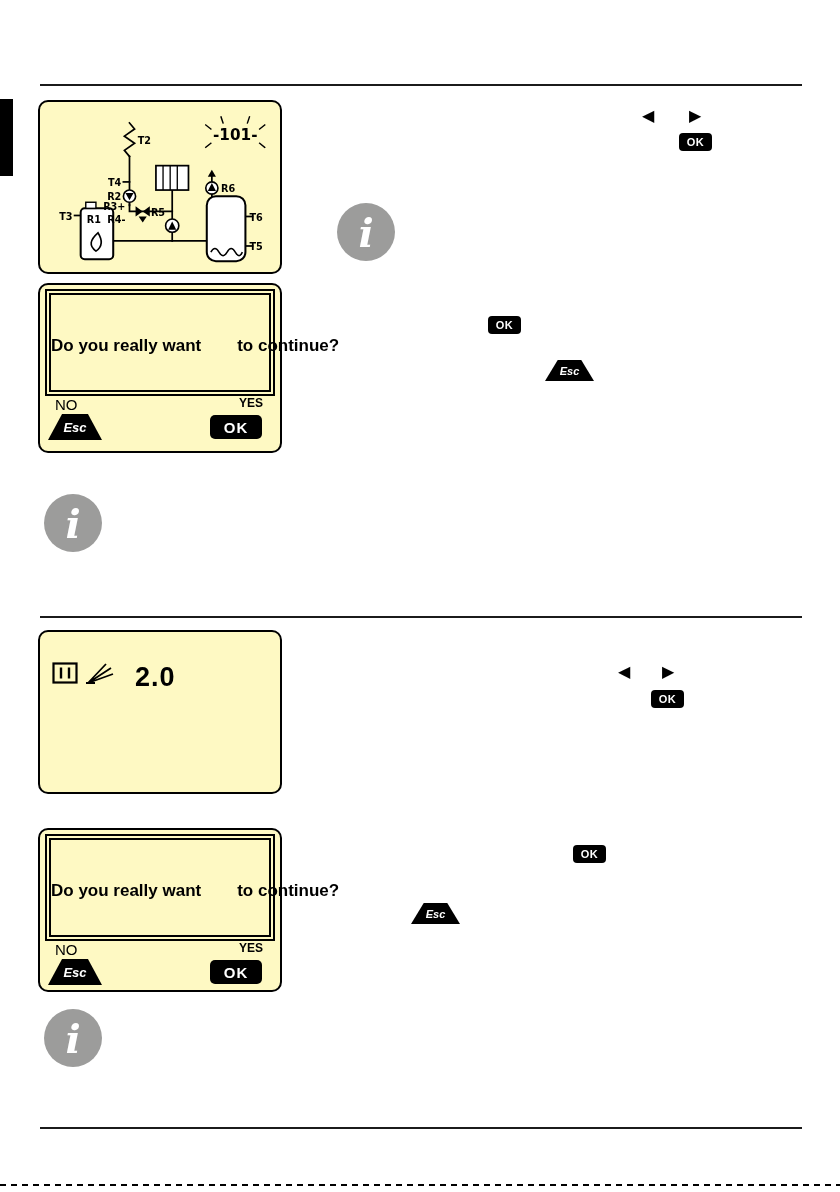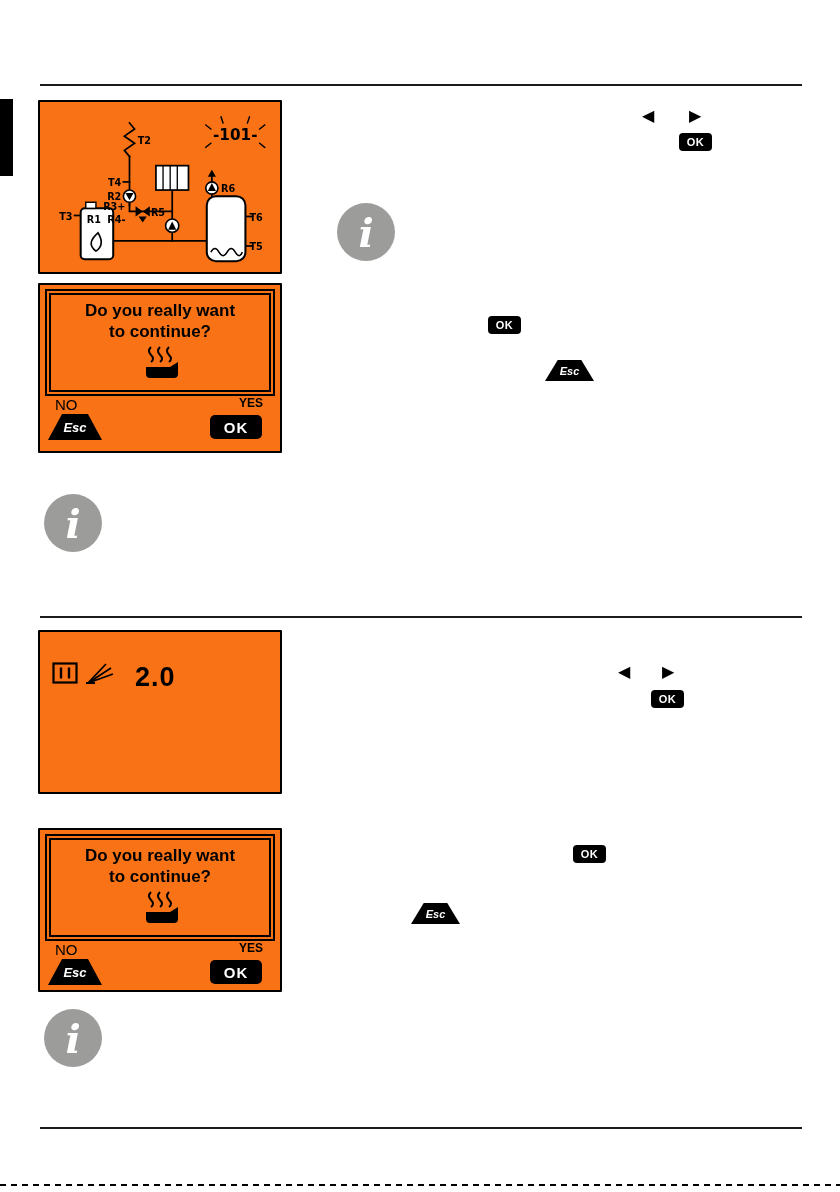--- a/index.html
+++ b/index.html
@@ -10,31 +10,31 @@
   }
   .rule{position:absolute;left:40px;width:762px;height:2px;background:#1b1b1b;}
   #rule-top{top:84px;}
   #rule-mid{top:616px;}
   #rule-bottom{top:1127px;}
   .edge-tab{position:absolute;left:0;top:99px;width:13px;height:77px;background:#000;}
   .dashes{position:absolute;left:0;top:1184px;width:840px;height:2px;
     background:repeating-linear-gradient(90deg,#000 0 6px,transparent 6px 11px);}
 
   
-  .lcd{position:absolute;left:38px;width:240px;background:#f97316;border:2px solid #000;border-radius:1px;}
+  .lcd{position:absolute;left:38px;width:240px;background:#fef9c3;border:2px solid #000;border-radius:10px;}
   #lcd1{top:100px;height:170px;}
   #lcd2{top:283px;height:166px;}
   #lcd3{top:630px;height:160px;}
   #lcd4{top:828px;height:160px;}
   .scheme-svg{position:absolute;left:0;top:0;width:100%;height:100%;}
 
   
   .confirm .frame{position:absolute;left:5px;right:5px;top:4px;height:103px;border:2px solid #000;}
   .confirm .frame-inner{position:absolute;left:2px;right:2px;top:2px;bottom:2px;border:2px solid #000;
-    display:flex;flex-direction:column;align-items:center;padding-top:5px;}
+    display:flex;flex-direction:row;align-items:center;padding-top:5px;gap:36px;}
   .confirm .msgline{font-size:17px;font-weight:bold;line-height:21px;white-space:nowrap;}
   .steam{width:44px;height:38px;margin-top:2px;}
   .no-label{position:absolute;left:15px;top:111px;font-size:15px;font-weight:normal;}
   .yes-label{position:absolute;right:17px;top:111px;font-size:12px;font-weight:bold;}
   .esc-big{position:absolute;left:8px;top:129px;width:54px;height:26px;background:#000;color:#fff;
     clip-path:polygon(0 100%,26% 0,74% 0,100% 100%);
     display:flex;align-items:center;justify-content:center;font-style:italic;font-weight:bold;font-size:13px;}
   .ok-big{position:absolute;right:18px;top:130px;width:52px;height:24px;background:#000;color:#fff;border-radius:5px;
     display:flex;align-items:center;justify-content:center;font-weight:bold;font-size:15px;letter-spacing:1px;}
 

